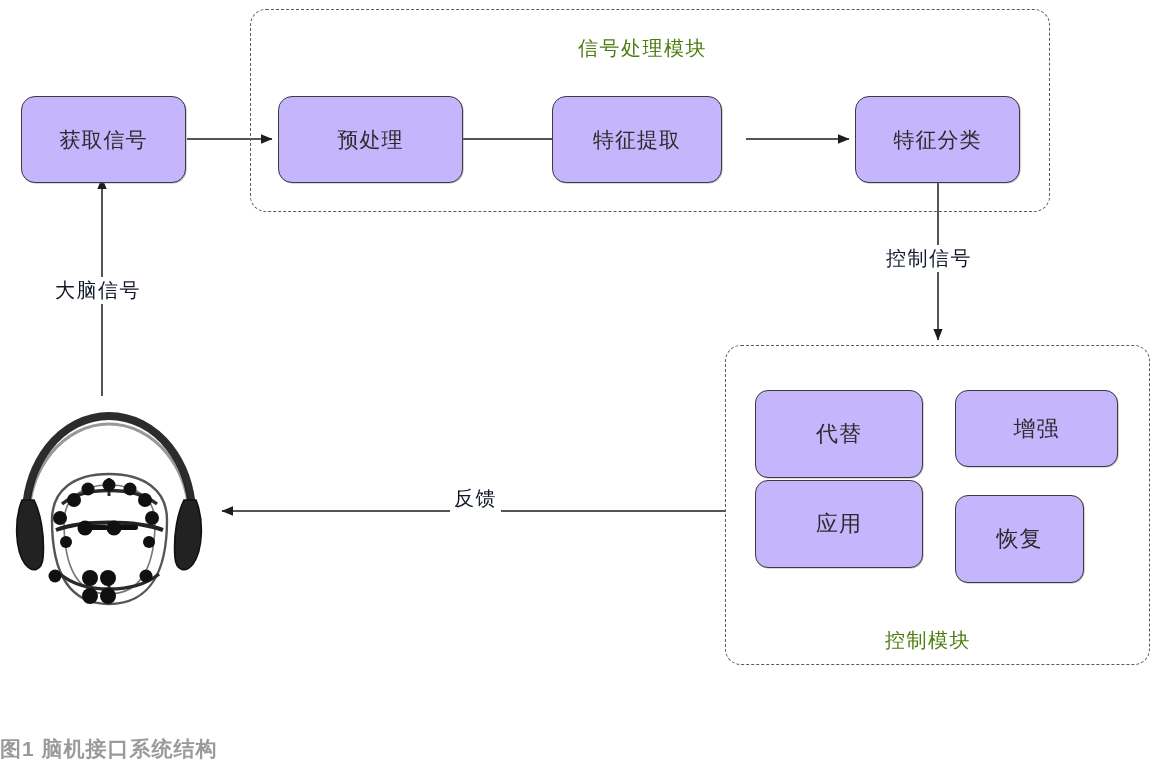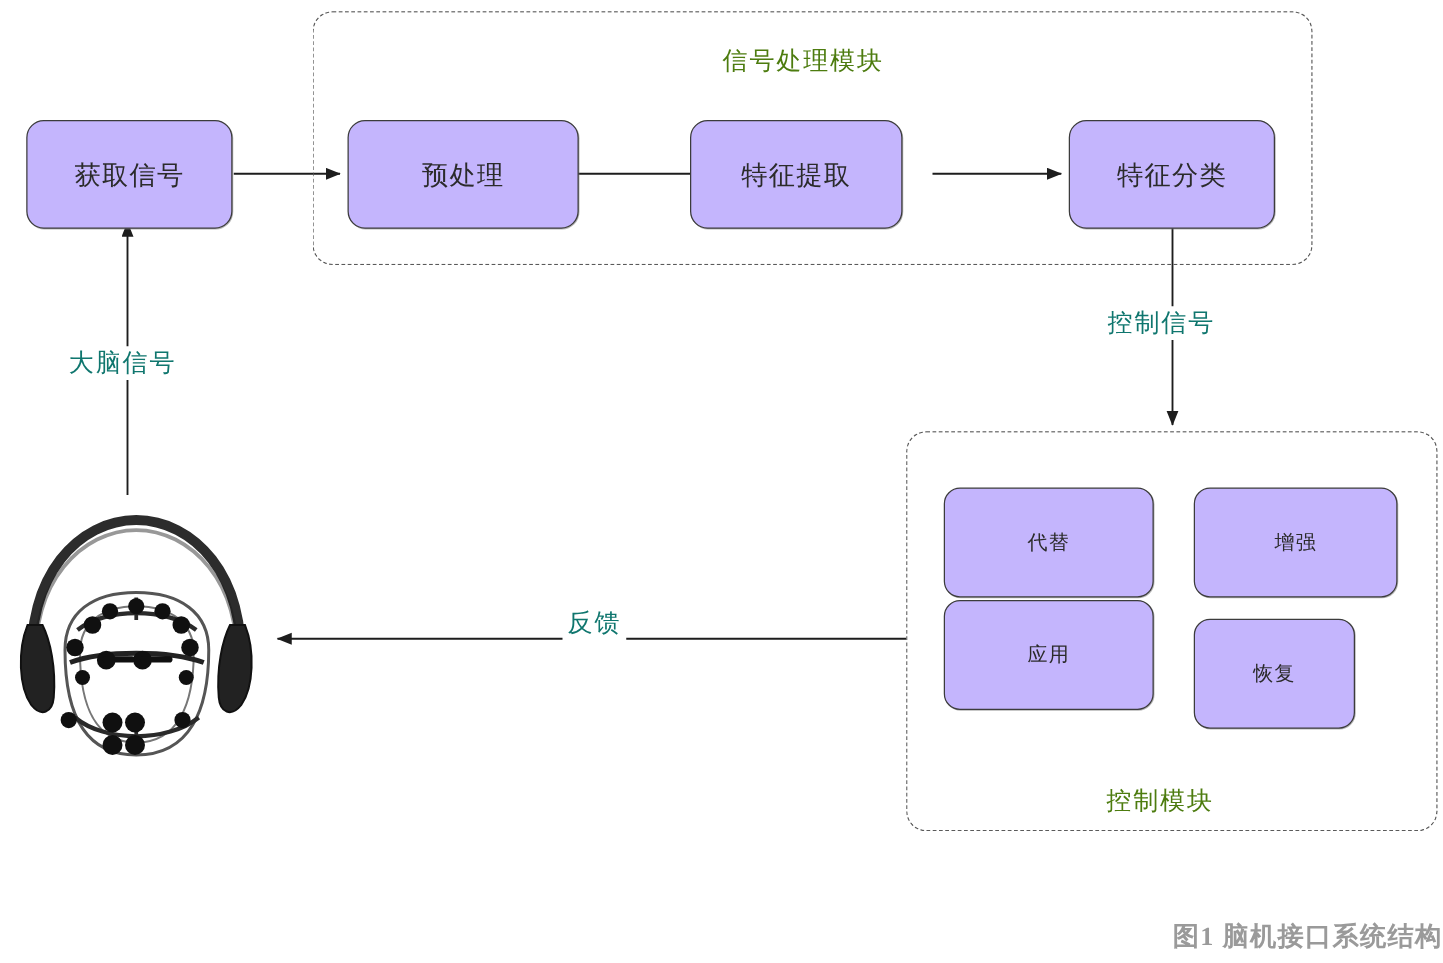--- a/index.html
+++ b/index.html
@@ -36,60 +36,60 @@
     display: flex;
     align-items: center;
     justify-content: center;
     color: #2b2b2b;
     font-size: 21px;
     letter-spacing: 1px;
     font-family: "Liberation Serif", "DejaVu Serif", serif;
     box-shadow: 0.6px 0.6px 0 rgba(120,120,120,0.55);
   }
   .node.small {
-    font-size: 16px;
+    font-size: 22px;
     border-radius: 13px;
   }
   
   .group {
     position: absolute;
     box-sizing: border-box;
     border: 1.4px dashed #5a5a5a;
     border-radius: 16px;
     background: transparent;
   }
   
   .label {
     position: absolute;
-    color: #0f766e;
+    color: #0f172a;
     font-size: 20px;
     letter-spacing: 1.5px;
     white-space: nowrap;
     font-family: Liberation Serif, serif;
   }
   .group-title {
     position: absolute;
     color: #4d7c0f;
     font-size: 20px;
     letter-spacing: 1.5px;
     white-space: nowrap;
     font-family: "Liberation Serif", "DejaVu Serif", serif;
   }
   
   .caption {
     position: absolute;
     width: 1154px;
     left: 0;
     top: 735px;
-    text-align: right;
+    text-align: left;
     color: #9a9a9a;
     font-size: 21px;
     font-weight: bold;
     letter-spacing: 1px;
-    font-family: Liberation Serif, serif;
+    font-family: Liberation Sans, sans-serif;
   }
   
   .headset {
     position: absolute;
     left: 12px;
     top: 408px;
     width: 195px;
     height: 228px;
   }
 </style>
@@ -137,21 +137,21 @@
     <span>特征分类</span>
   </div>
 
   <div class="group" style="left:725px; top:345px; width:425px; height:320px;"></div>
   <div class="group-title" style="left:885px; top:627px;font-family:Liberation Serif, serif;">控制模块</div>
 
   <div class="node small" style="left:755px; top:390px; width:168px; height:88px;">
     <span>代替</span>
   </div>
 
-  <div class="node small" style="left:955px; top:390px; width:163px; height:88px;">
+  <div class="node small" style="left:955px; top:390px; width:163px; height:77px;">
     <span>增强</span>
   </div>
 
   <div class="node small" style="left:755px; top:480px; width:168px; height:88px;">
     <span>应用</span>
   </div>
 
   <div class="node small" style="left:955px; top:495px; width:129px; height:88px;">
     <span>恢复</span>
   </div>

